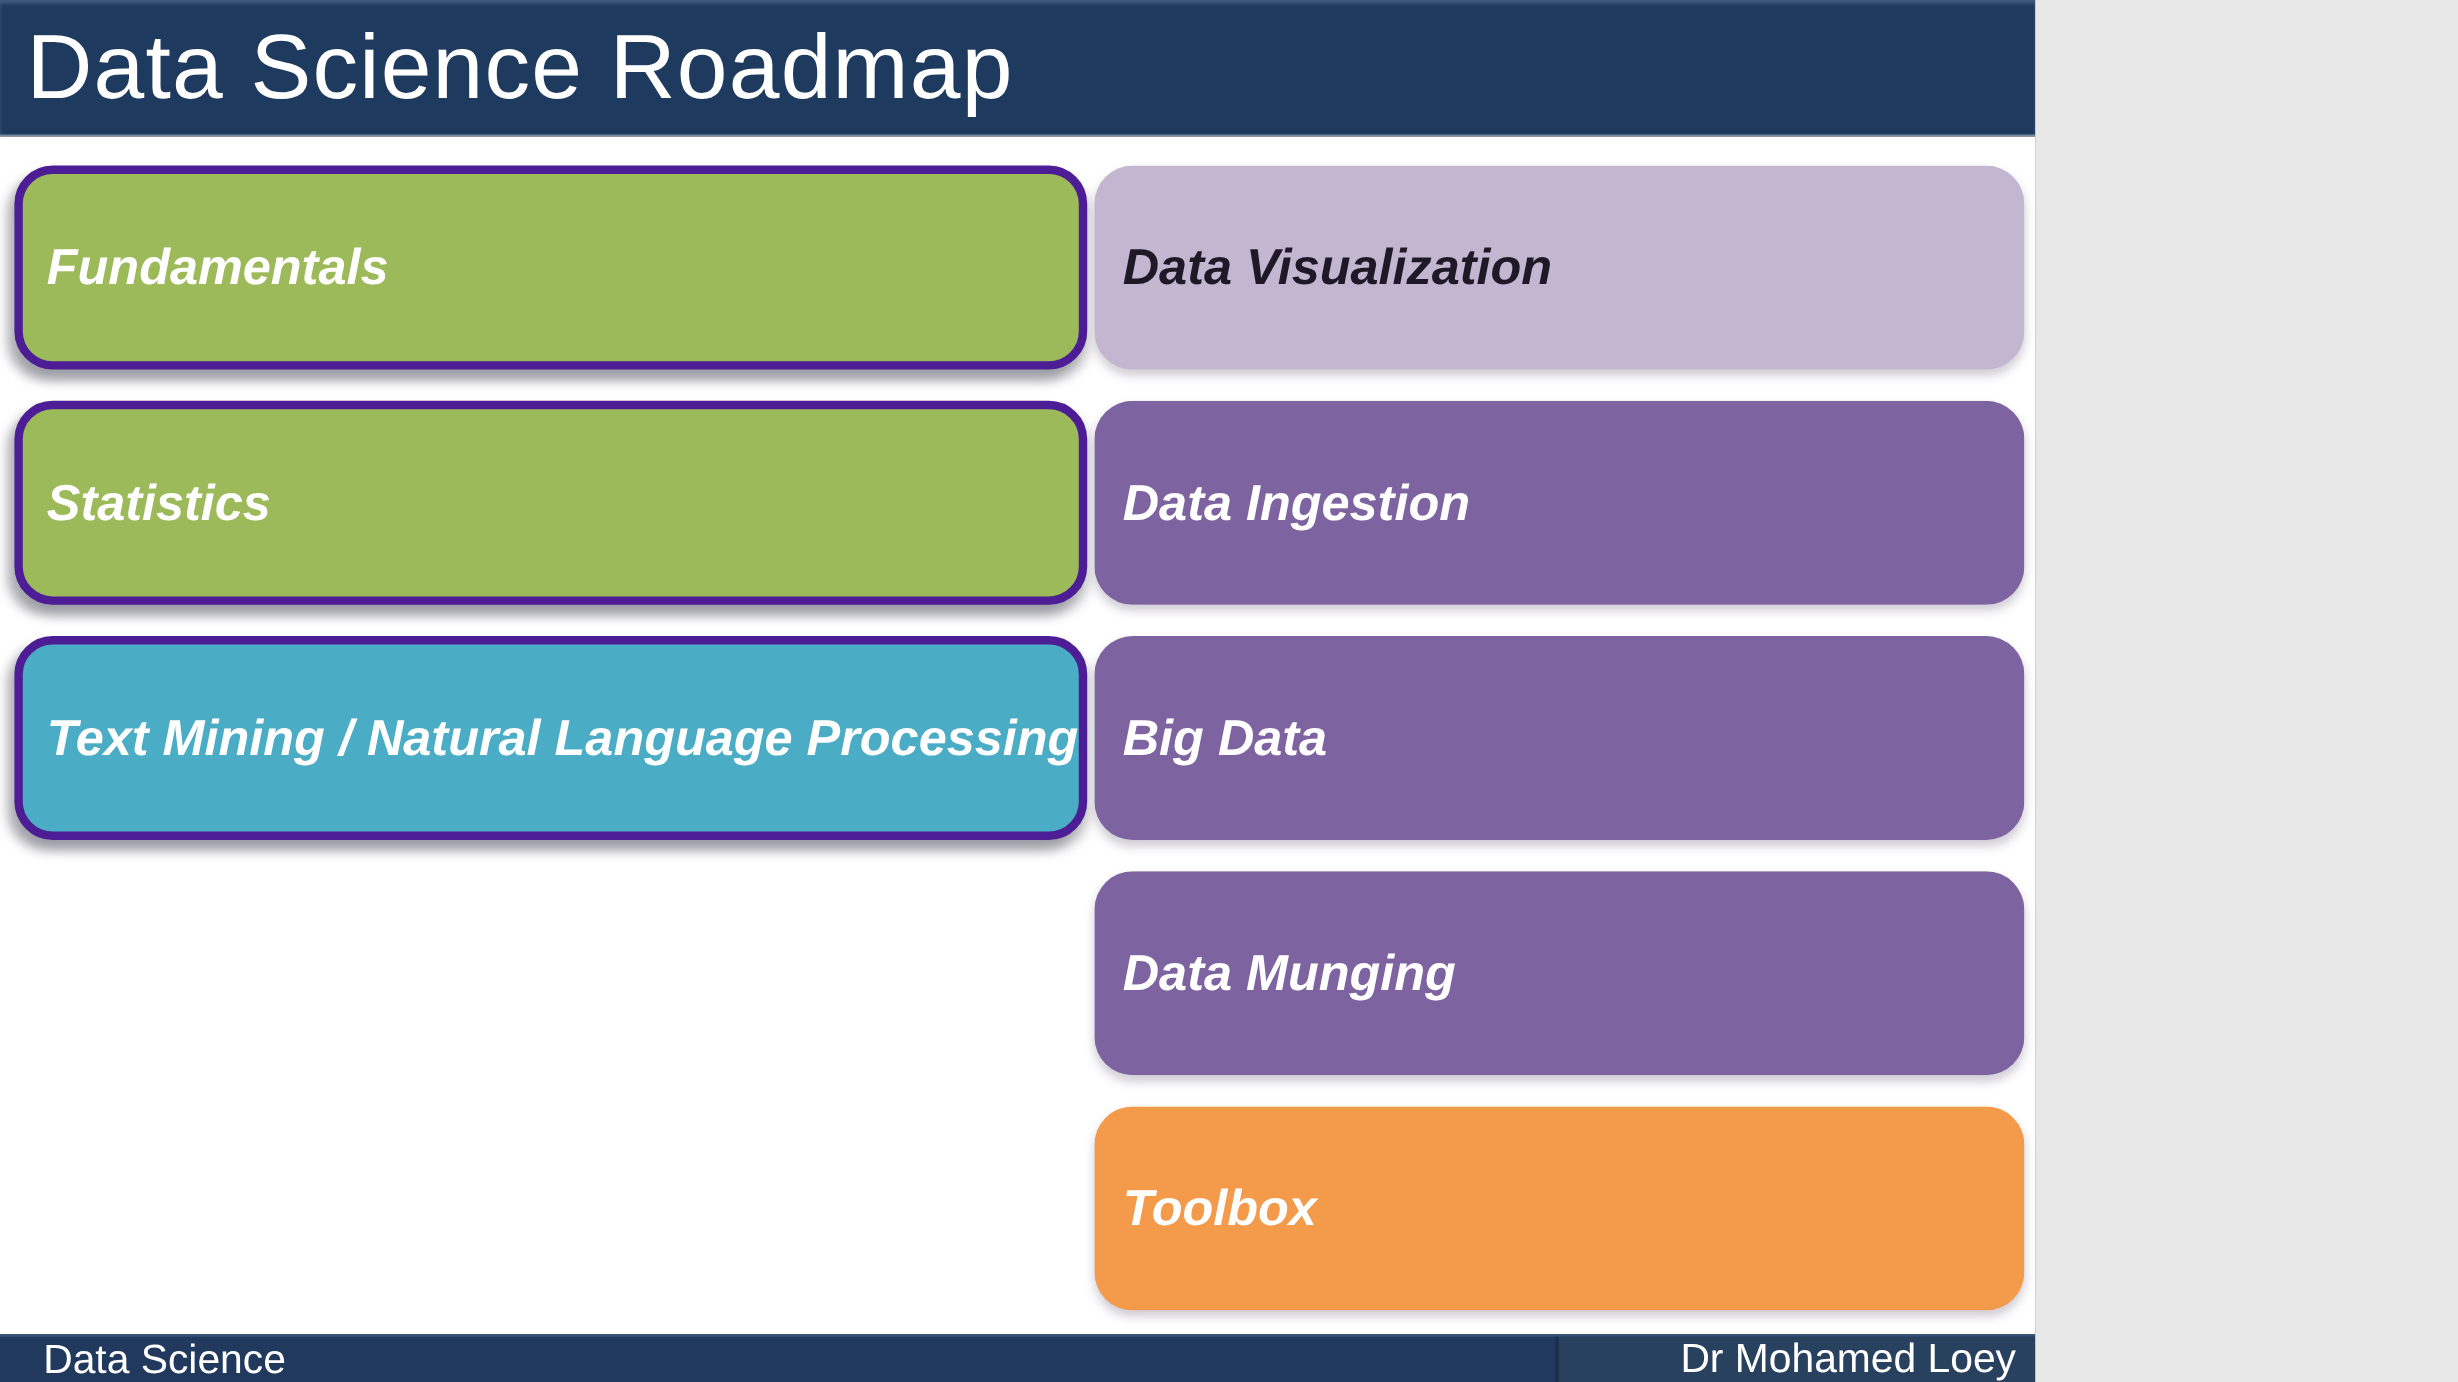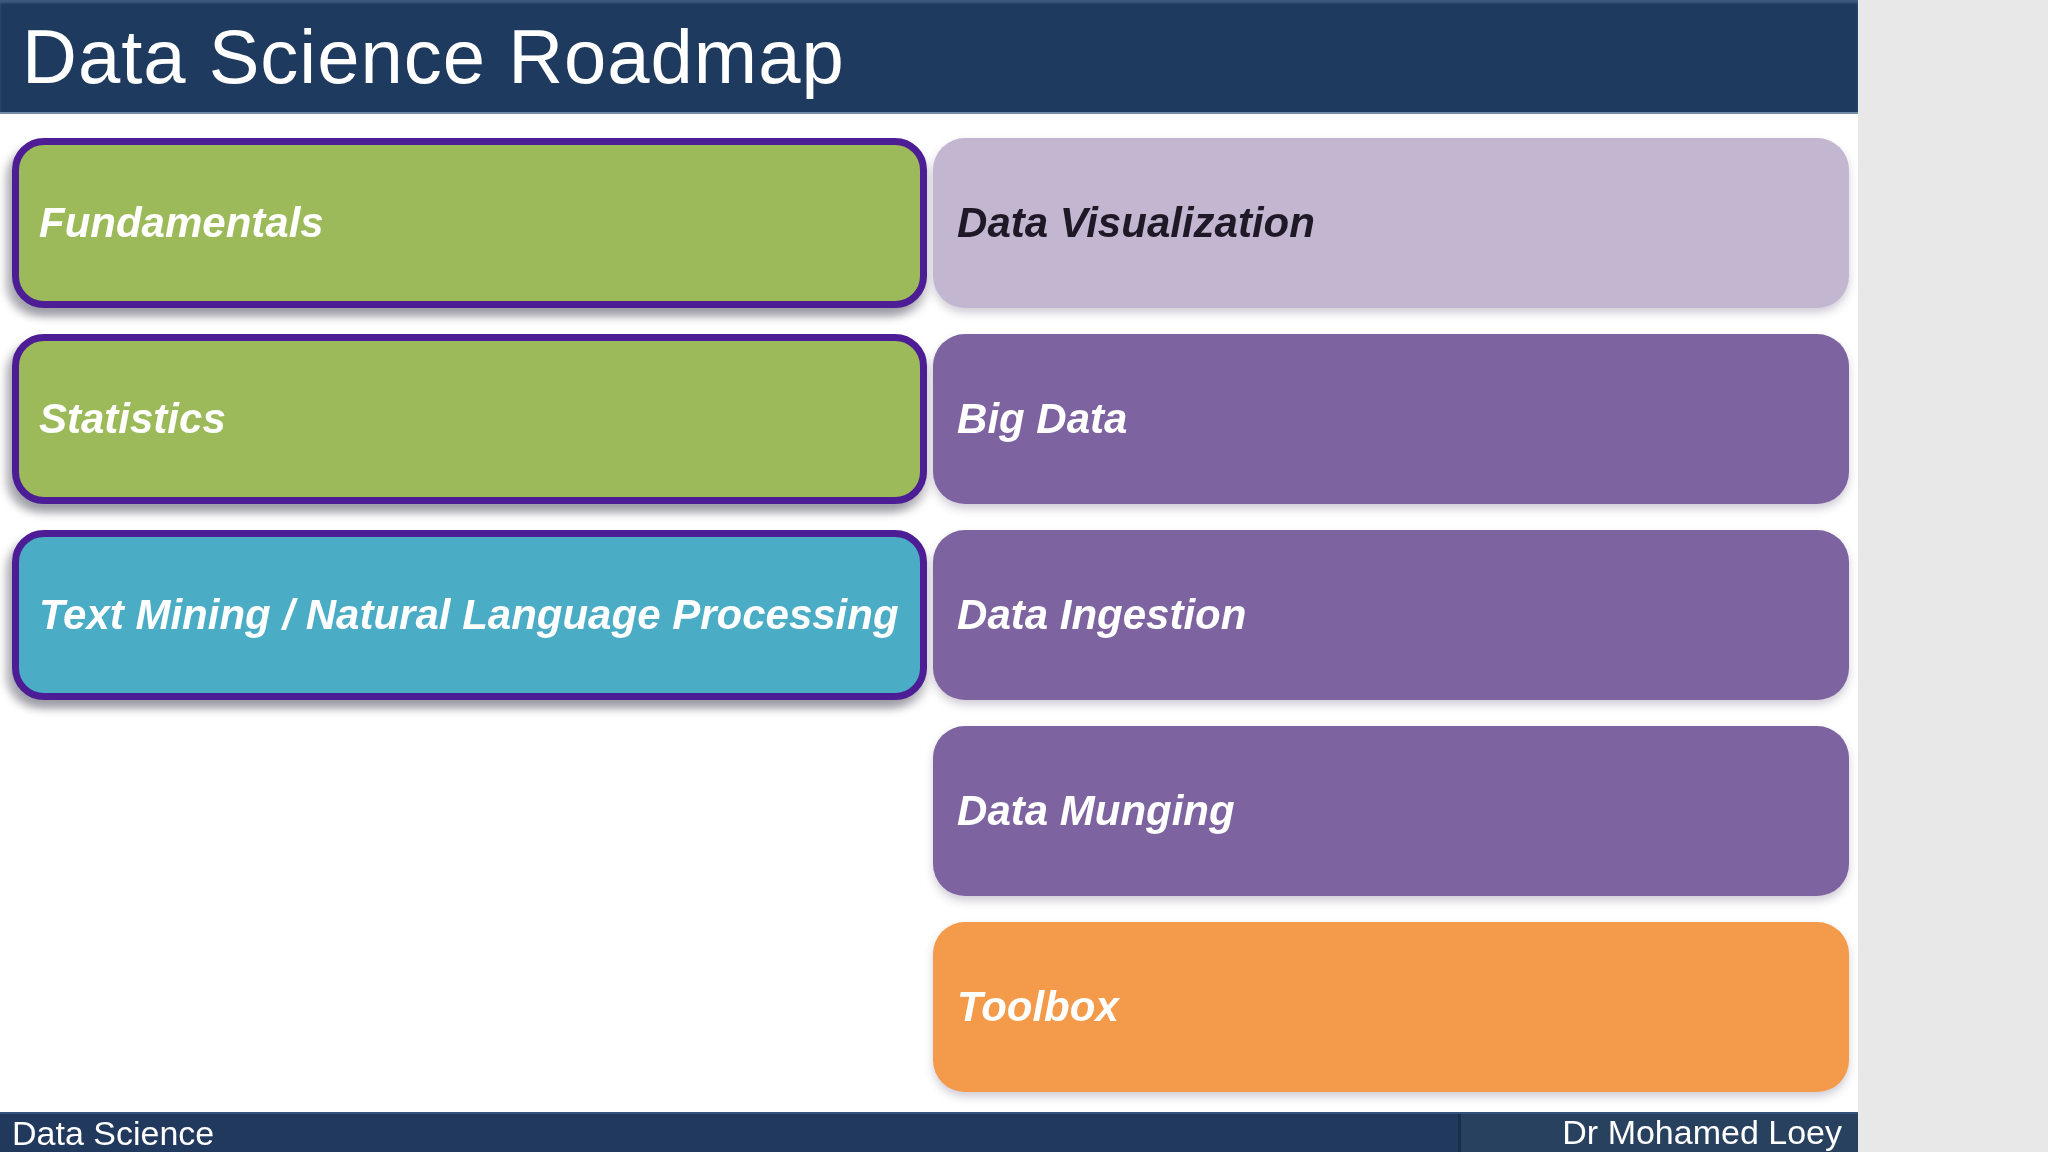--- a/index.html
+++ b/index.html
@@ -1,18 +1,18 @@
 <!DOCTYPE html>
 <html><head>
 <meta charset="utf-8">
 <style>
   html,body{margin:0;padding:0;background:#e8e8e8;}
   .slide{
     position:relative;
-    width:1858px;height:1152px;
+    width:1696px;height:1152px;
     background:#a16207;
     overflow:hidden;
     font-family:"Liberation Sans", sans-serif;
   }
   
   .titlebar{
     height:114px;
     background:#1e3a5e;
     box-shadow: inset 0 3px 3px rgba(140,170,210,.30), inset 0 -2px 0 rgba(190,206,222,.55);
     box-sizing:border-box;
@@ -74,20 +74,21 @@
   
   .footerbar{
     position:relative;
     height:40px;
     background:#21395c;
     border-top:2px solid #33517a;
     box-sizing:border-box;
     display:flex;
     align-items:center;
     justify-content:space-between;
+    padding-left:24px;
   }
   .footer-left{
     font-size:34px;
     color:#ffffff;
     padding-left:12px;
     white-space:nowrap;
   }
   .footer-right-panel{
     width:400px;
     height:100%;
@@ -126,24 +127,24 @@
       <div class="box left c-teal">
         <span class="label">Text Mining / Natural Language Processing</span>
       </div>
     </div>
 
     <div class="col col-right">
       <div class="box right c-lavender">
         <span class="label">Data Visualization</span>
       </div>
       <div class="box right c-purple">
-        <span class="label">Big Data</span>
+        <span class="label">Data Ingestion</span>
       </div>
       <div class="box right c-purple">
-        <span class="label">Data Ingestion</span>
+        <span class="label">Big Data</span>
       </div>
       <div class="box right c-purple">
         <span class="label">Data Munging</span>
       </div>
       <div class="box right c-orange">
         <span class="label">Toolbox</span>
       </div>
     </div>
 
   </main>

